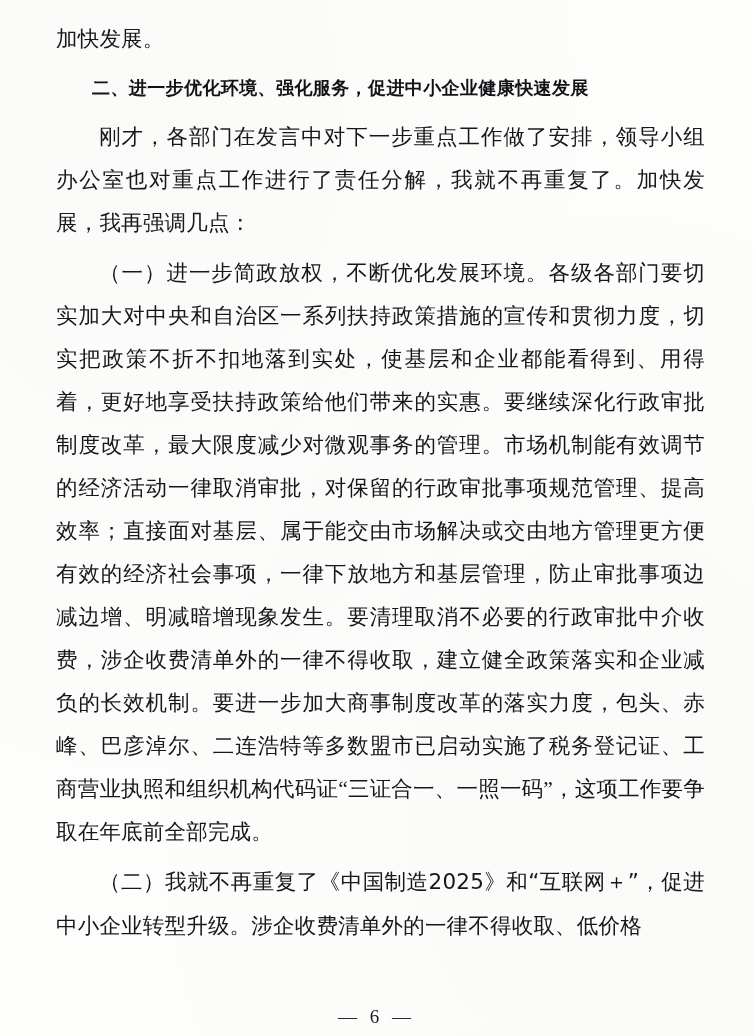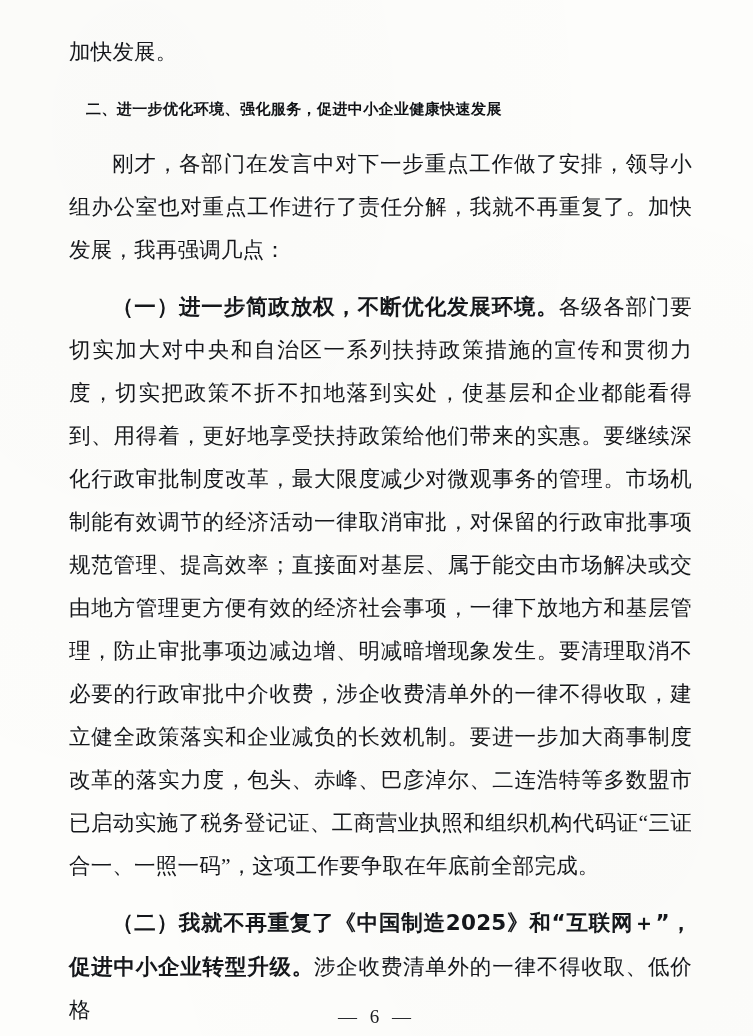--- a/index.html
+++ b/index.html
@@ -27,43 +27,43 @@
   }
   .body-text {
     font-size: 21.5px;
     line-height: 43px;
     letter-spacing: 0.2px;
     text-align: justify;
     text-justify: inter-ideograph;
     color: #15171b;
   }
   p {
-    margin: 13px;
+    margin: 0;
   }
   .indent2 {
     text-indent: 2em;
   }
   .heading {
     font-family: Liberation Sans, sans-serif;
     font-weight: bold;
-    font-size: 15px;
+    font-size: 18px;
     line-height: 43px;
     letter-spacing: 0.4px;
     text-indent: 2em;
     color: #101216;
     margin-top: 6px;
     text-align: justify;
     text-justify: inter-ideograph;
   }
   .para {
     margin-top: 6px;
   }
   .bold-inline {
     font-family: "DejaVu Sans", "Liberation Sans", sans-serif;
-    font-weight: bold;
+    font-weight: normal;
   }
   .footer {
     position: absolute;
     left: 0;
     right: 0;
     bottom: 8px;
     text-align: center;
     font-size: 19px;
     letter-spacing: 4px;
     color: #1a1c20;

